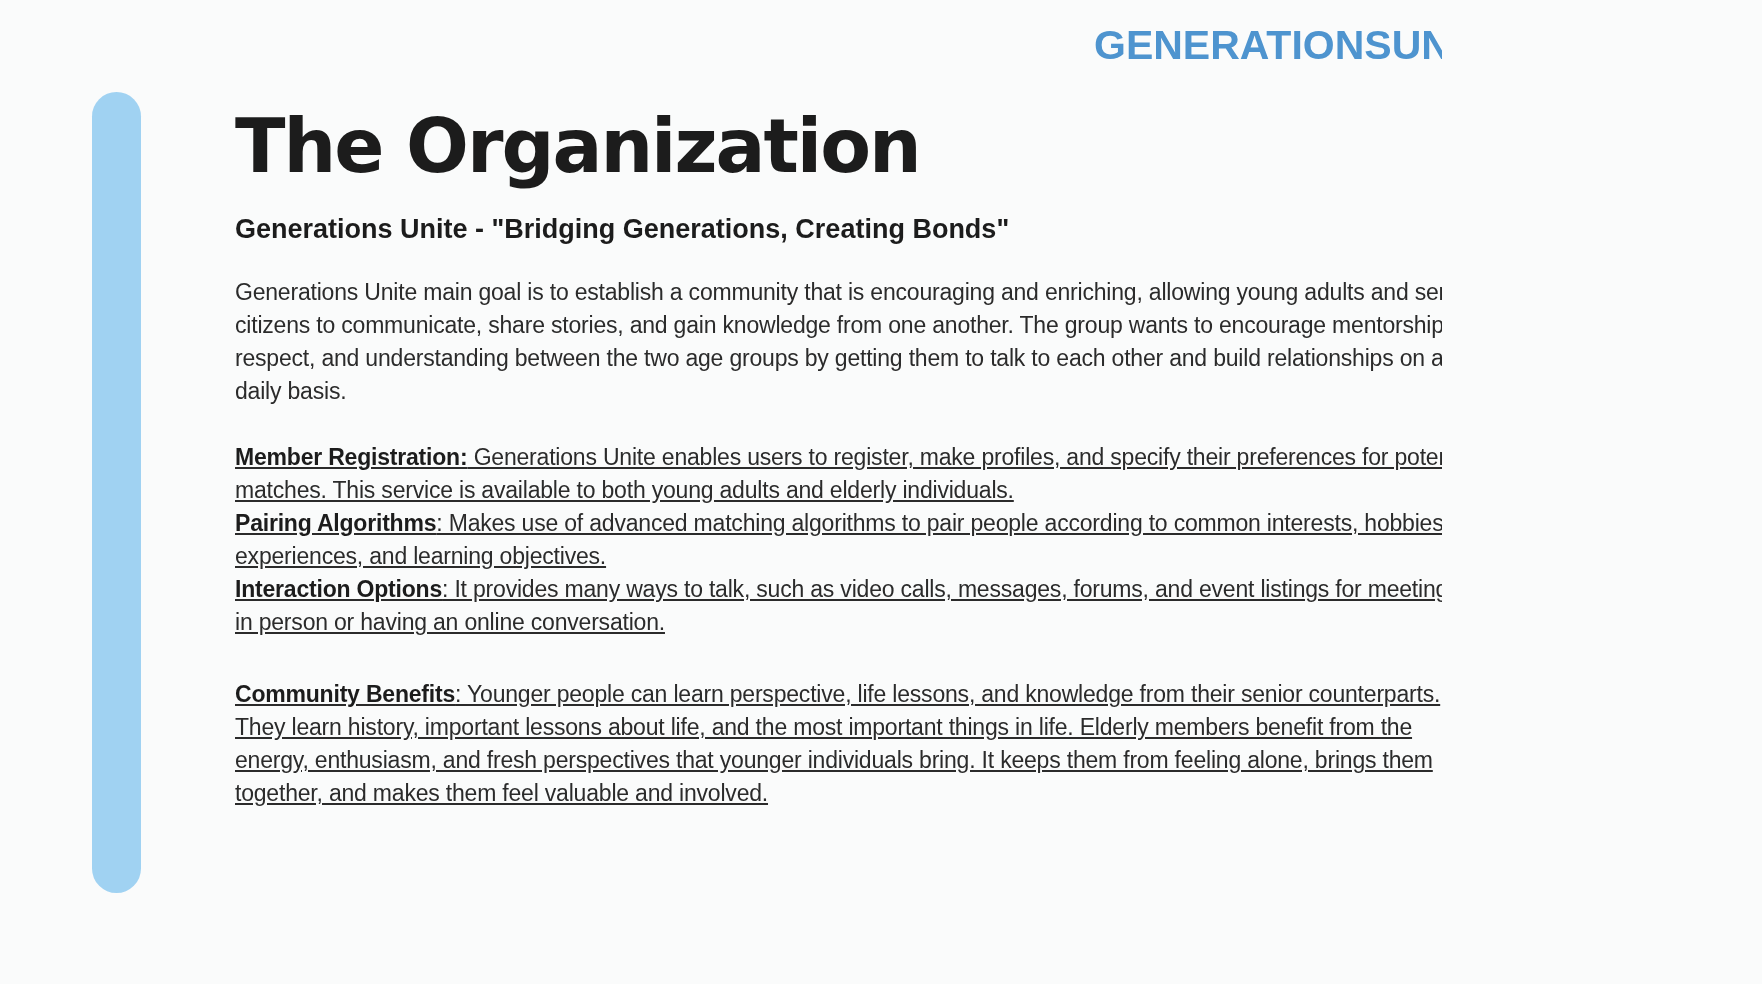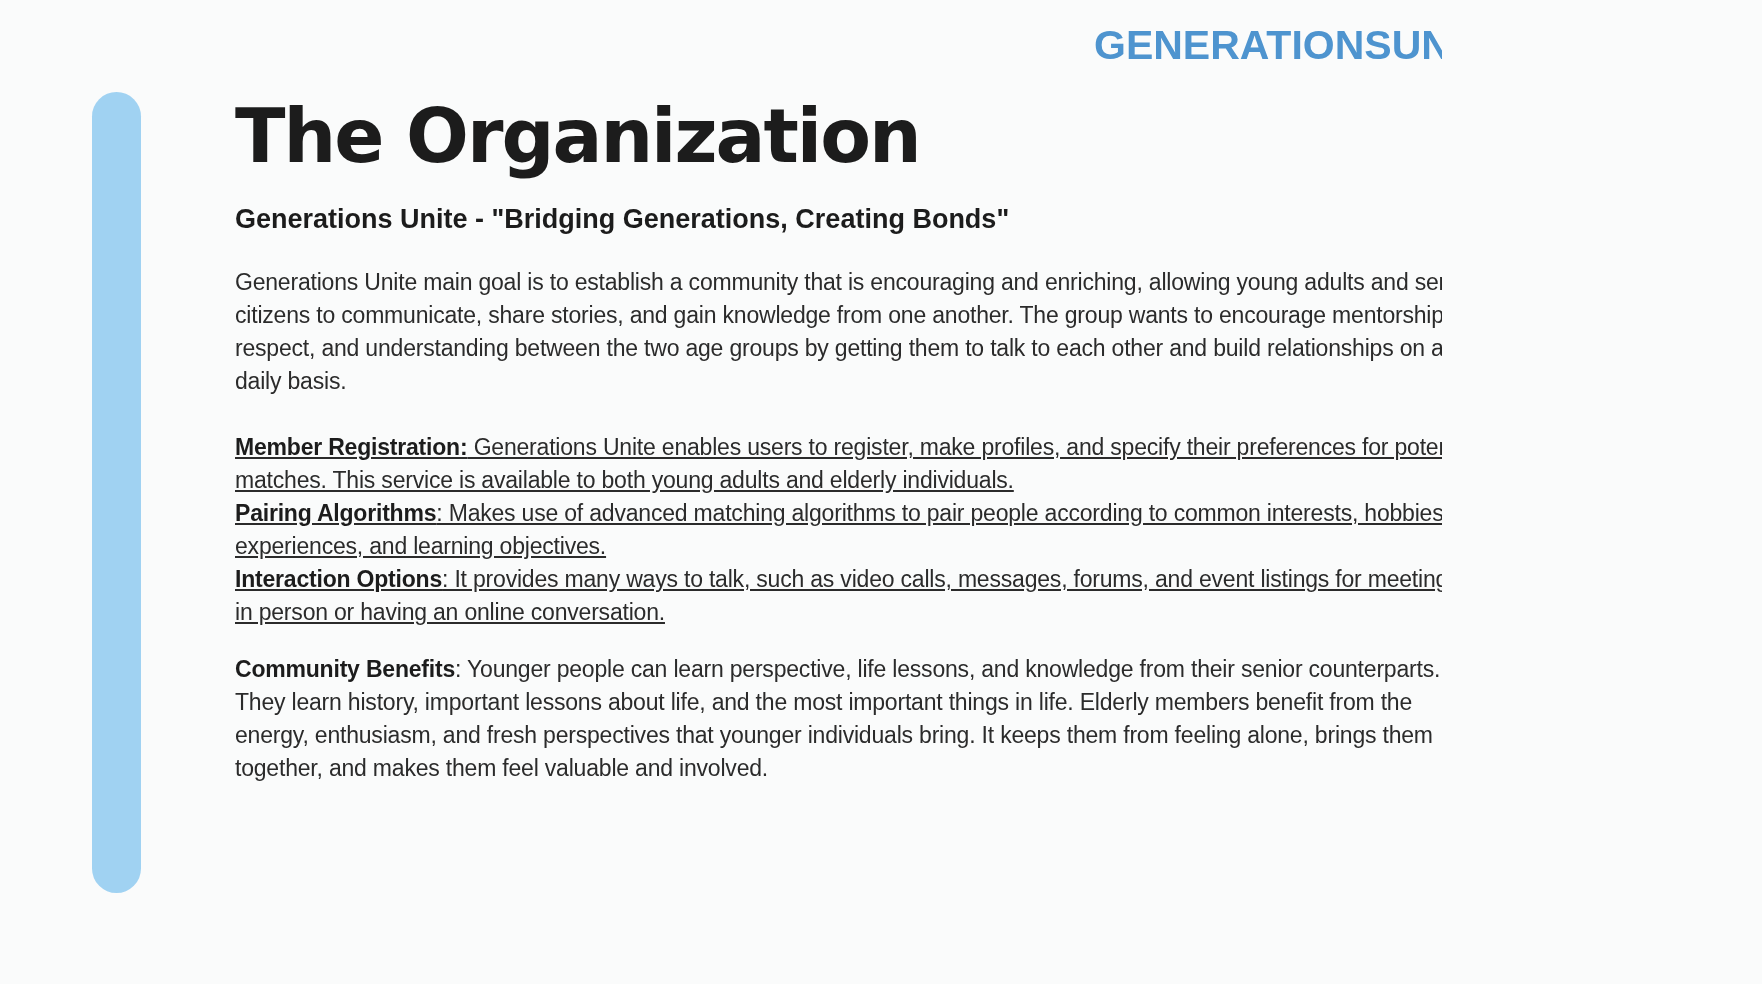--- a/index.html
+++ b/index.html
@@ -64,40 +64,41 @@
     left:235px;top:98px;
     width:1245px;
   }
   .page-title{
     font-family:"DejaVu Sans",sans-serif;
     font-weight:bold;
     font-size:74px;
     line-height:1.05;
     letter-spacing:-2px;
     color:var(--ink);
+    margin-top:10px;
   }
   .page-subtitle{
     margin-top:27px;
     font-family:"Liberation Sans",sans-serif;
     font-weight:bold;
     font-size:27px;
     line-height:1.2;
     color:var(--ink);
   }
   .body-text{
     font-family:"Liberation Sans",sans-serif;
     font-size:23px;
     line-height:33px;
     letter-spacing:-0.2px;
     color:var(--body-ink);
   }
   .intro-paragraph{margin-top:31px;}
   .services-list{margin-top:33px;}
   .service-item{margin:0;text-decoration:underline;}
-  .benefits-paragraph{margin-top:24px;}
+  .benefits-paragraph{margin-top:39px;text-decoration:underline;}
   strong{font-weight:bold;color:var(--ink);}
 </style>
 </head>
 <body>
 
 <div class="page">
 
   <div class="accent-bar"></div>
 
   <div class="brand-wordmark">GENERATIONSUNITE</div>

